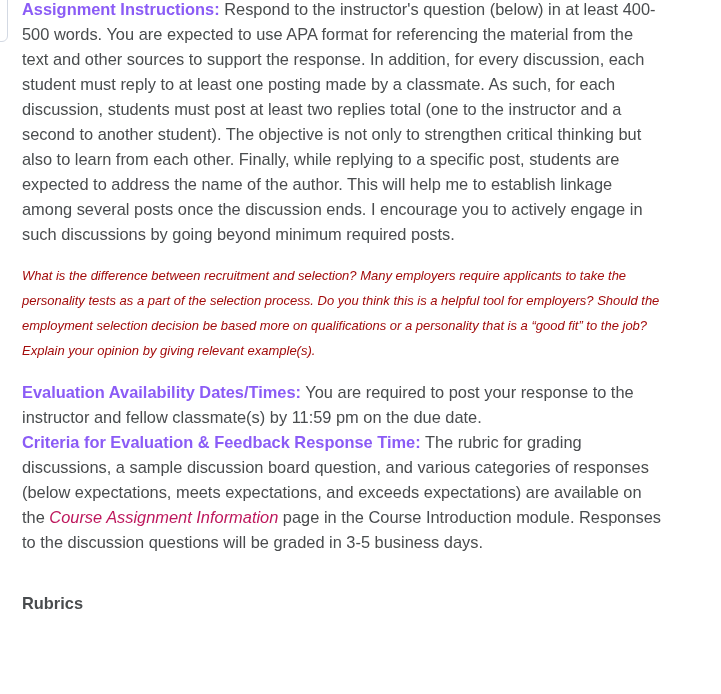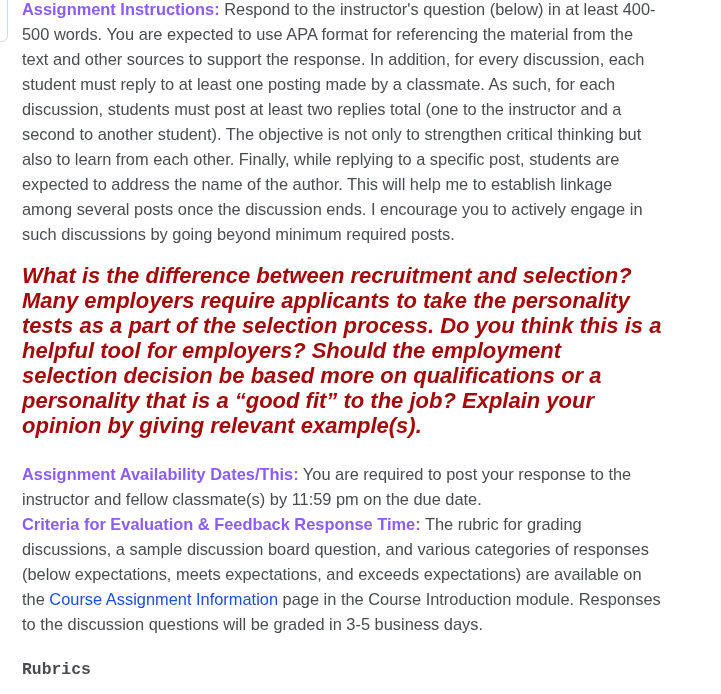--- a/index.html
+++ b/index.html
@@ -13,42 +13,42 @@
     border: 1px solid #d3d9e3; border-radius: 0 0 6px 0; background: #fff;
   }
   .content {
     position: absolute; left: 22px; top: -3px; width: 640px;
     font-size: 16.4px; line-height: 25px;
   }
   p { margin: 0; }
   .block { margin-bottom: 16px; }
   b { color: #8b5cf6; font-weight: bold; }
   .question {
-    color: #a30b0b; font-style: italic; font-weight: bold;
-    font-size: 22px; line-height: 25px;
-    margin-top: 15px; margin-bottom: 24px;
+    color: #a30b0b; font-style: italic; font-weight: normal;
+    font-size: 13px; line-height: 25px;
+    margin-top: 15px; margin-bottom: 17px;
   }
-  a.link { color: #1d4ed8; text-decoration: none; }
+  a.link { color: #be185d; text-decoration: none; font-style: italic; }
   .rubrics {
-    margin-top: 20px; font-weight: bold; color: #494c4e; font-family: Liberation Mono, monospace;
+    margin-top: 36px; font-weight: bold; color: #494c4e;
   }
 </style>
 </head>
 <body>
 
 <div class="edge-box"></div>
 
 <div class="content">
   <p class="block">
     <b>Assignment Instructions:</b><span> Respond to the instructor's question (below) in at least 400-500 words. You are expected to use APA format for referencing the material from the text and other sources to support the response. In addition, for every discussion, each student must reply to at least one posting made by a classmate. As such, for each discussion, students must post at least two replies total (one to the instructor and a second to another student). The objective is not only to strengthen critical thinking but also to learn from each other. Finally, while replying to a specific post, students are expected to address the name of the author. This will help me to establish linkage among several posts once the discussion ends. I encourage you to actively engage in such discussions by going beyond minimum required posts.</span>
   </p>
 
   <p class="question">What is the difference between recruitment and selection? Many employers require applicants to take the personality tests as a part of the selection process. Do you think this is a helpful tool for employers? Should the employment selection decision be based more on qualifications or a personality that is a “good fit” to the job? Explain your opinion by giving relevant example(s).</p>
 
   <p>
-    <b>Assignment Availability Dates/This:</b><span> You are required to post your response to the instructor and fellow classmate(s) by 11:59 pm on the due date.</span>
+    <b>Evaluation Availability Dates/Times:</b><span> You are required to post your response to the instructor and fellow classmate(s) by 11:59 pm on the due date.</span>
   </p>
   <p>
     <b>Criteria for Evaluation &amp; Feedback Response Time:</b><span> The rubric for grading discussions, a sample discussion board question, and various categories of responses (below expectations, meets expectations, and exceeds expectations) are available on the </span><a class="link" href="#">Course Assignment Information</a><span> page in the Course Introduction module. Responses to the discussion questions will be graded in 3-5 business days.</span>
   </p>
 
   <p class="rubrics">Rubrics</p>
 </div>
 
 </body></html>

